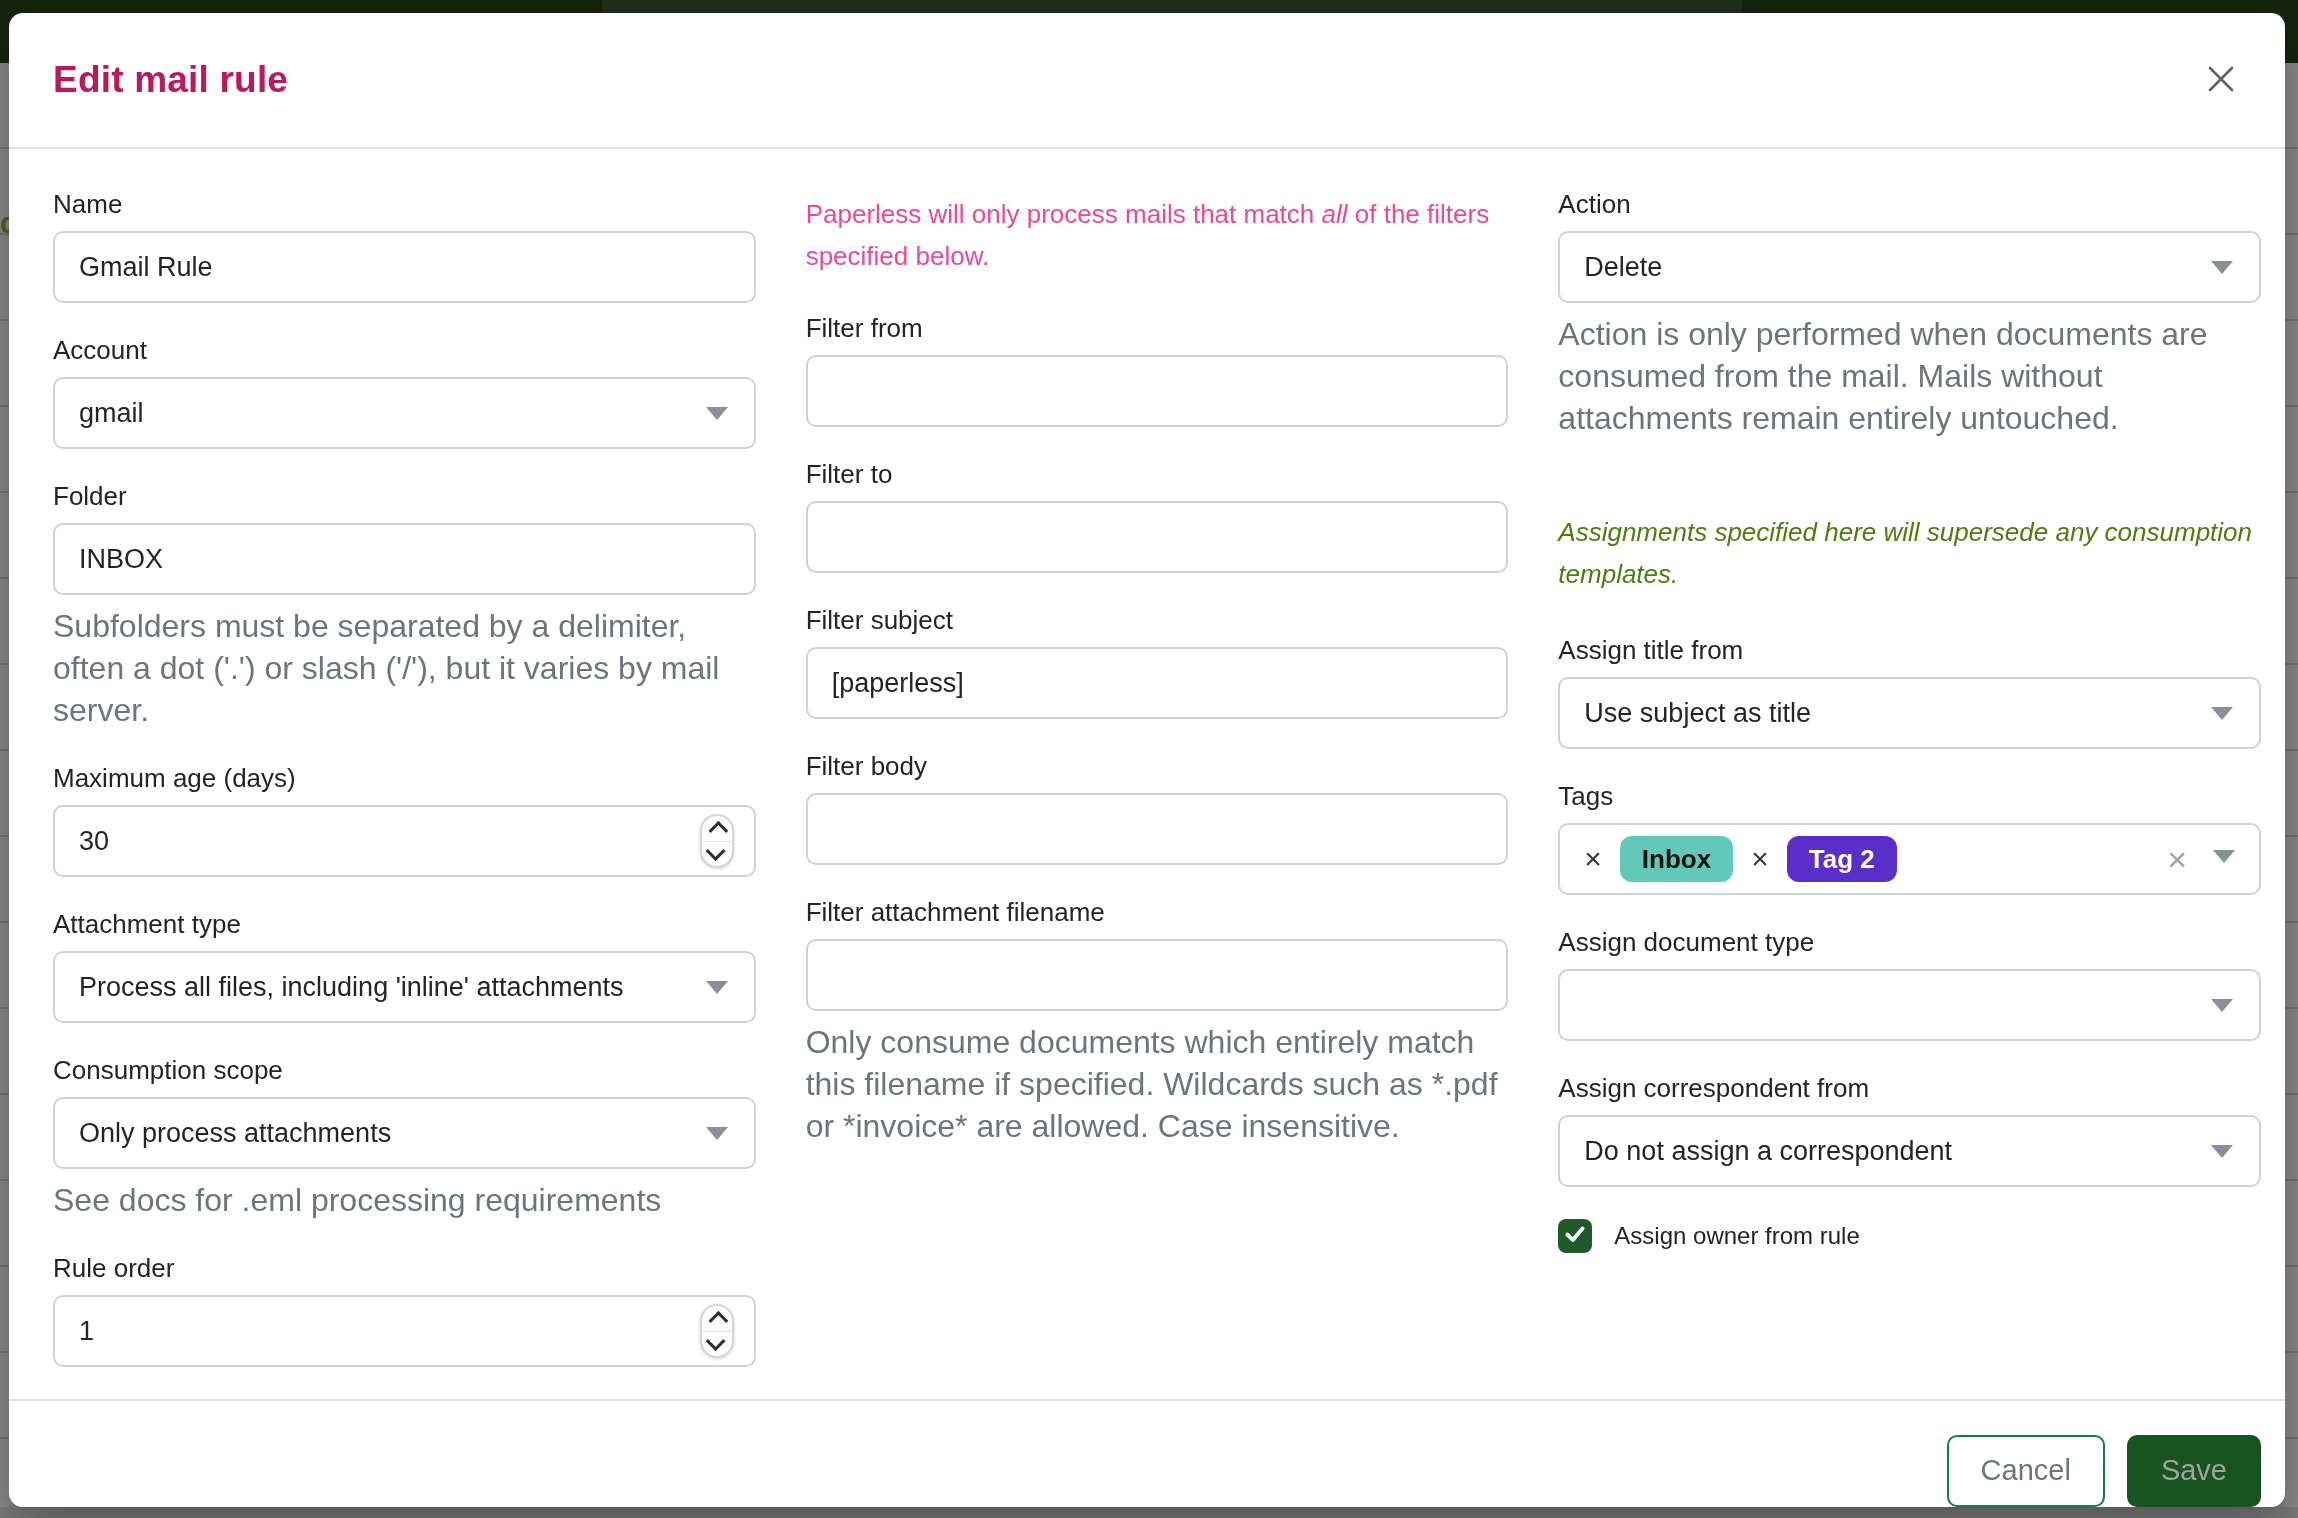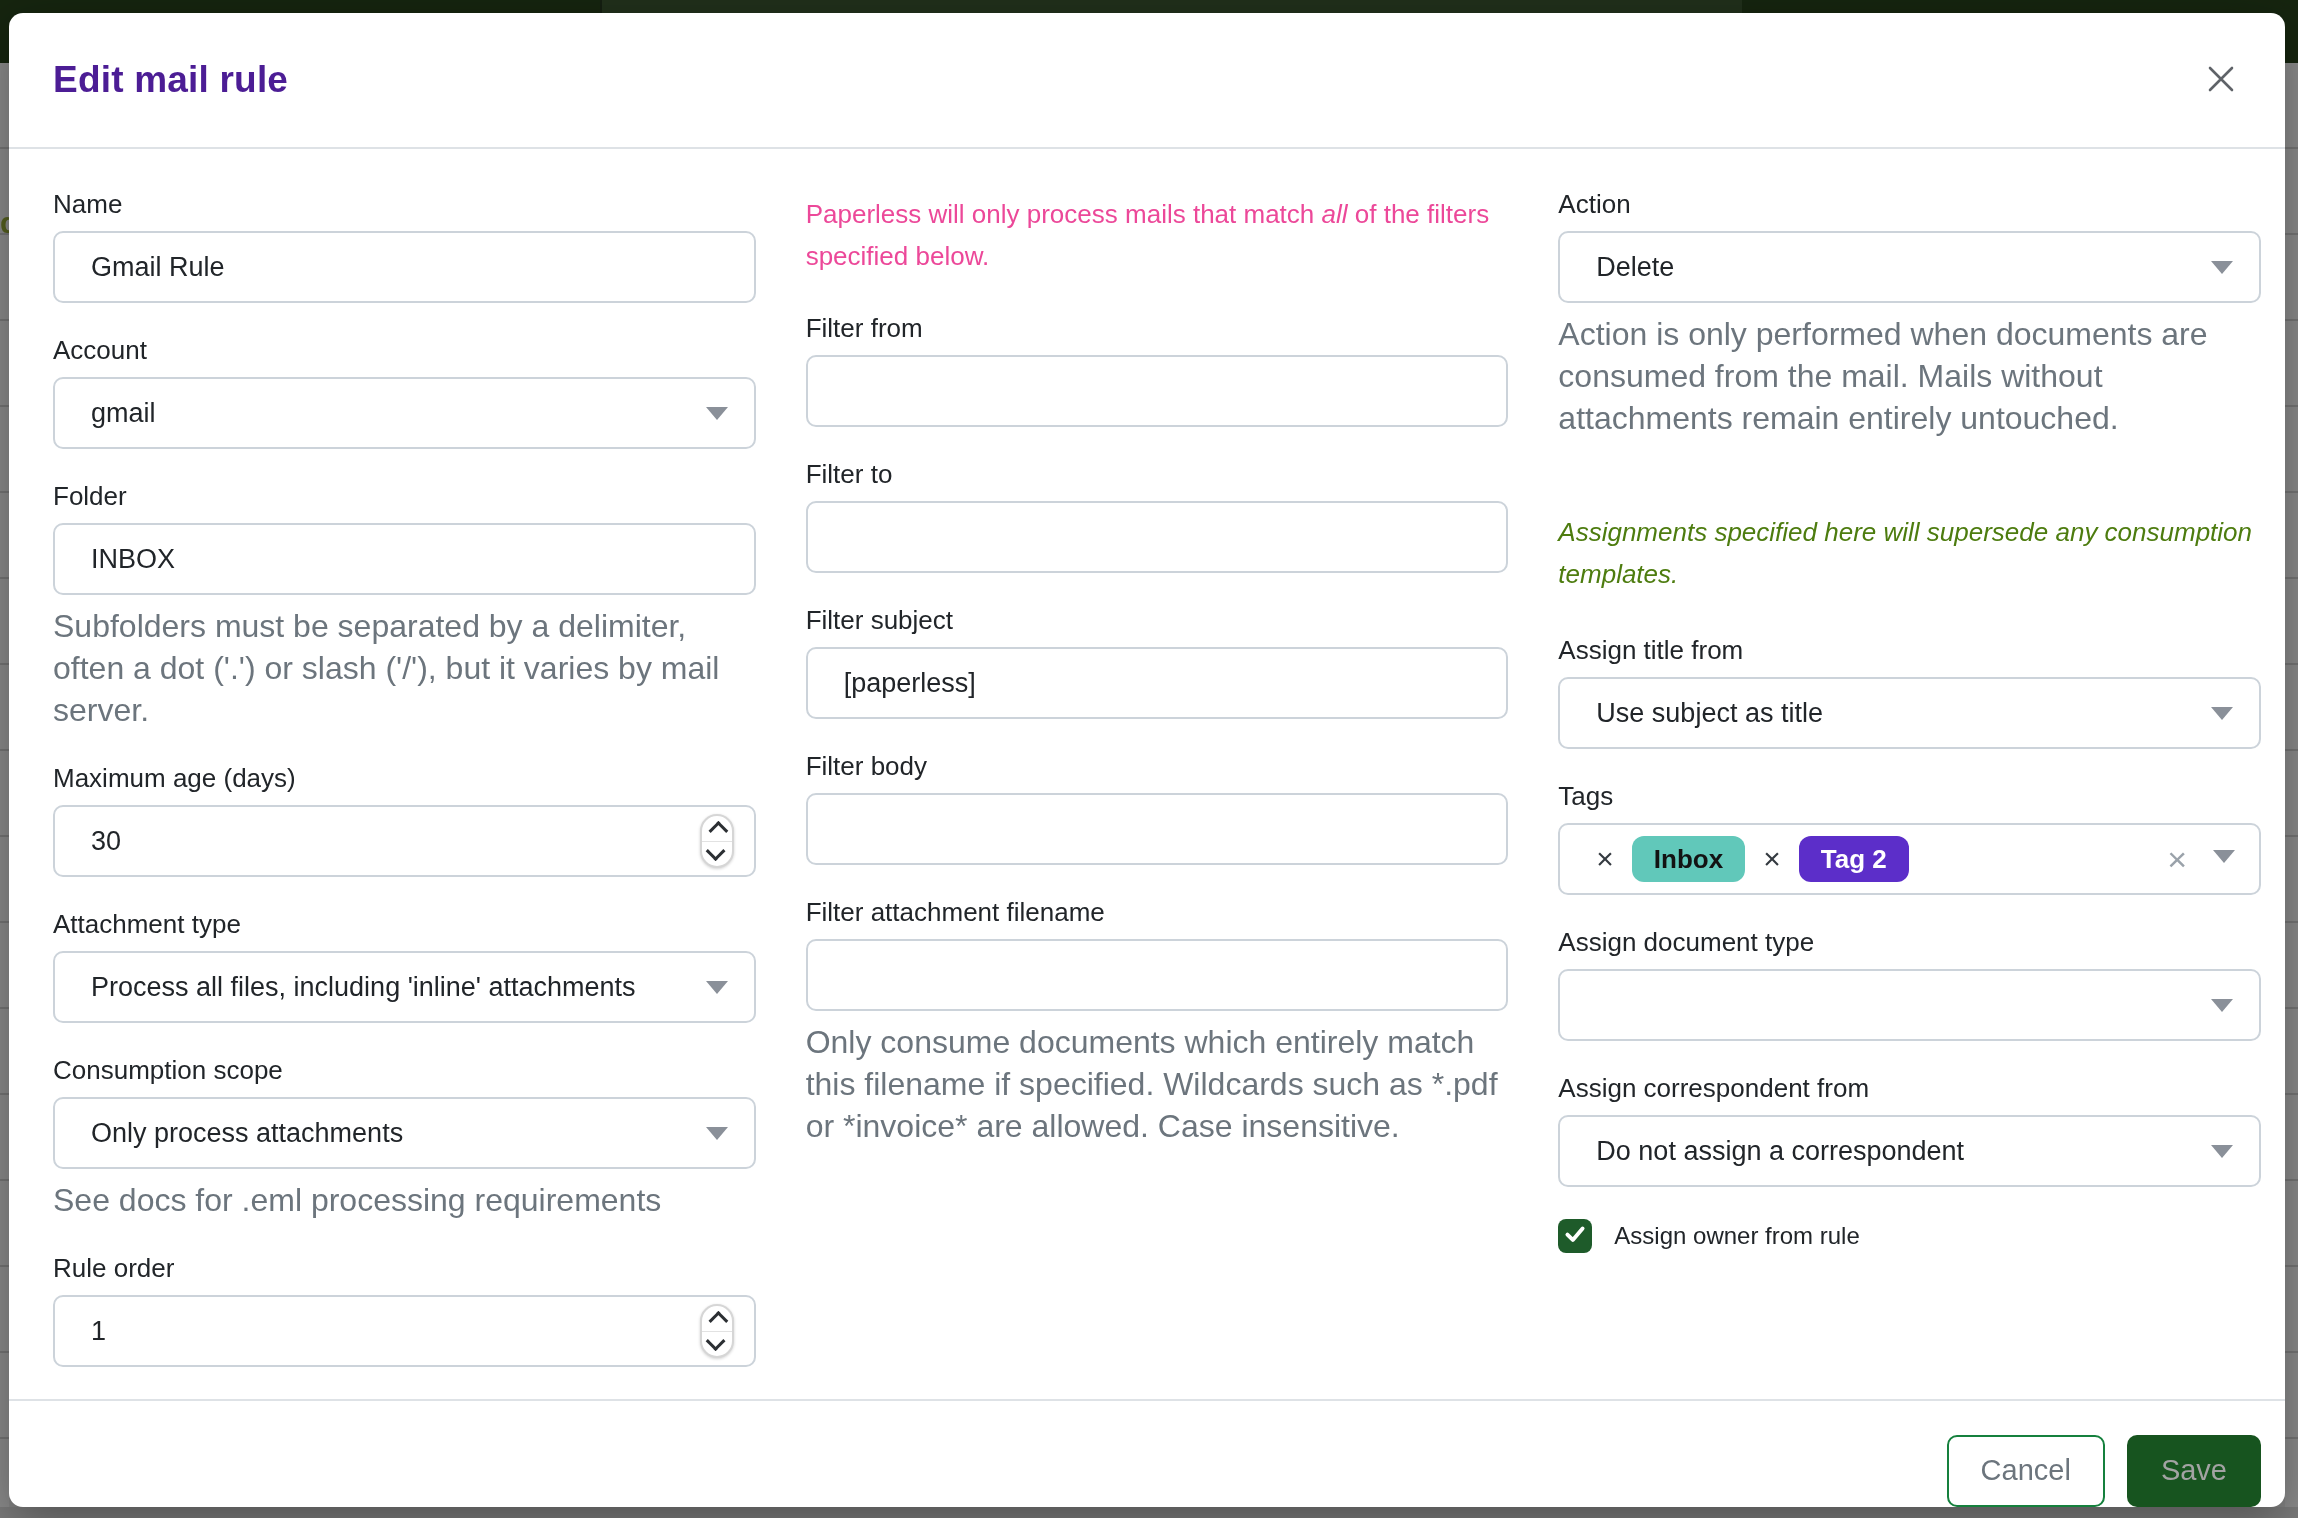--- a/index.html
+++ b/index.html
@@ -18,31 +18,31 @@
   .edge.right{right:0;width:13px;}
   .edge-bottom{position:absolute;left:0;right:0;bottom:0;height:11px;background:#7c7c7c;}
   .backdrop-frag{position:absolute;left:0px;top:206px;width:9px;overflow:hidden;
       color:#55601f;font-size:30px;font-weight:bold;}
 
   
   .modal{position:absolute;left:9px;top:13px;width:2276px;height:1494px;background:#ffffff;
       border-radius:14px;box-shadow:0 14px 50px rgba(0,0,0,.35);display:flex;flex-direction:column;}
   .modal-header{height:134px;flex:0 0 134px;padding:0 42px 0 44px;display:flex;align-items:center;
       justify-content:space-between;border-bottom:2px solid #dee2e6;}
-  .modal-title{font-size:37px;font-weight:700;color:#4c1d95;letter-spacing:.2px;}
+  .modal-title{font-size:37px;font-weight:700;color:#be185d;letter-spacing:.2px;}
   .close-btn{width:44px;height:44px;border:none;background:transparent;cursor:pointer;
       display:flex;align-items:center;justify-content:center;padding:0;}
 
   .modal-body{flex:1 1 auto;padding:40px 24px 0 44px;display:grid;
       grid-template-columns:1fr 1fr 1fr;column-gap:50px;align-content:start;}
 
   .group{margin-bottom:32px;}
   .field-label{display:block;font-size:26px;color:#212529;margin-bottom:12px;line-height:30px;}
   .control{position:relative;height:72px;border:2px solid #ccd3da;border-radius:10px;background:#fff;
-      display:flex;align-items:center;padding:0 60px 0 36px;font-size:27px;color:#212529;box-sizing:border-box;white-space:nowrap;text-align:center;}
+      display:flex;align-items:center;padding:0 60px 0 24px;font-size:27px;color:#212529;box-sizing:border-box;white-space:nowrap;text-align:center;}
   .control.plain{padding-right:24px;}
   .caret{position:absolute;right:26px;top:50%;margin-top:-6px;width:0;height:0;
       border-left:11px solid transparent;border-right:11px solid transparent;border-top:13px solid #8a9099;}
   .help{font-size:32px;color:#6c757d;line-height:42px;margin-top:10px;max-width:705px;}
 
   
   .spinner{position:absolute;right:20px;top:50%;transform:translateY(-50%);width:34px;height:54px;
       background:#fff;border:2px solid #d6d6d6;border-radius:17px;box-shadow:0 1px 3px rgba(0,0,0,.18);
       display:flex;flex-direction:column;box-sizing:border-box;}
   .spinner .half{flex:1;display:flex;align-items:center;justify-content:center;position:relative;}

